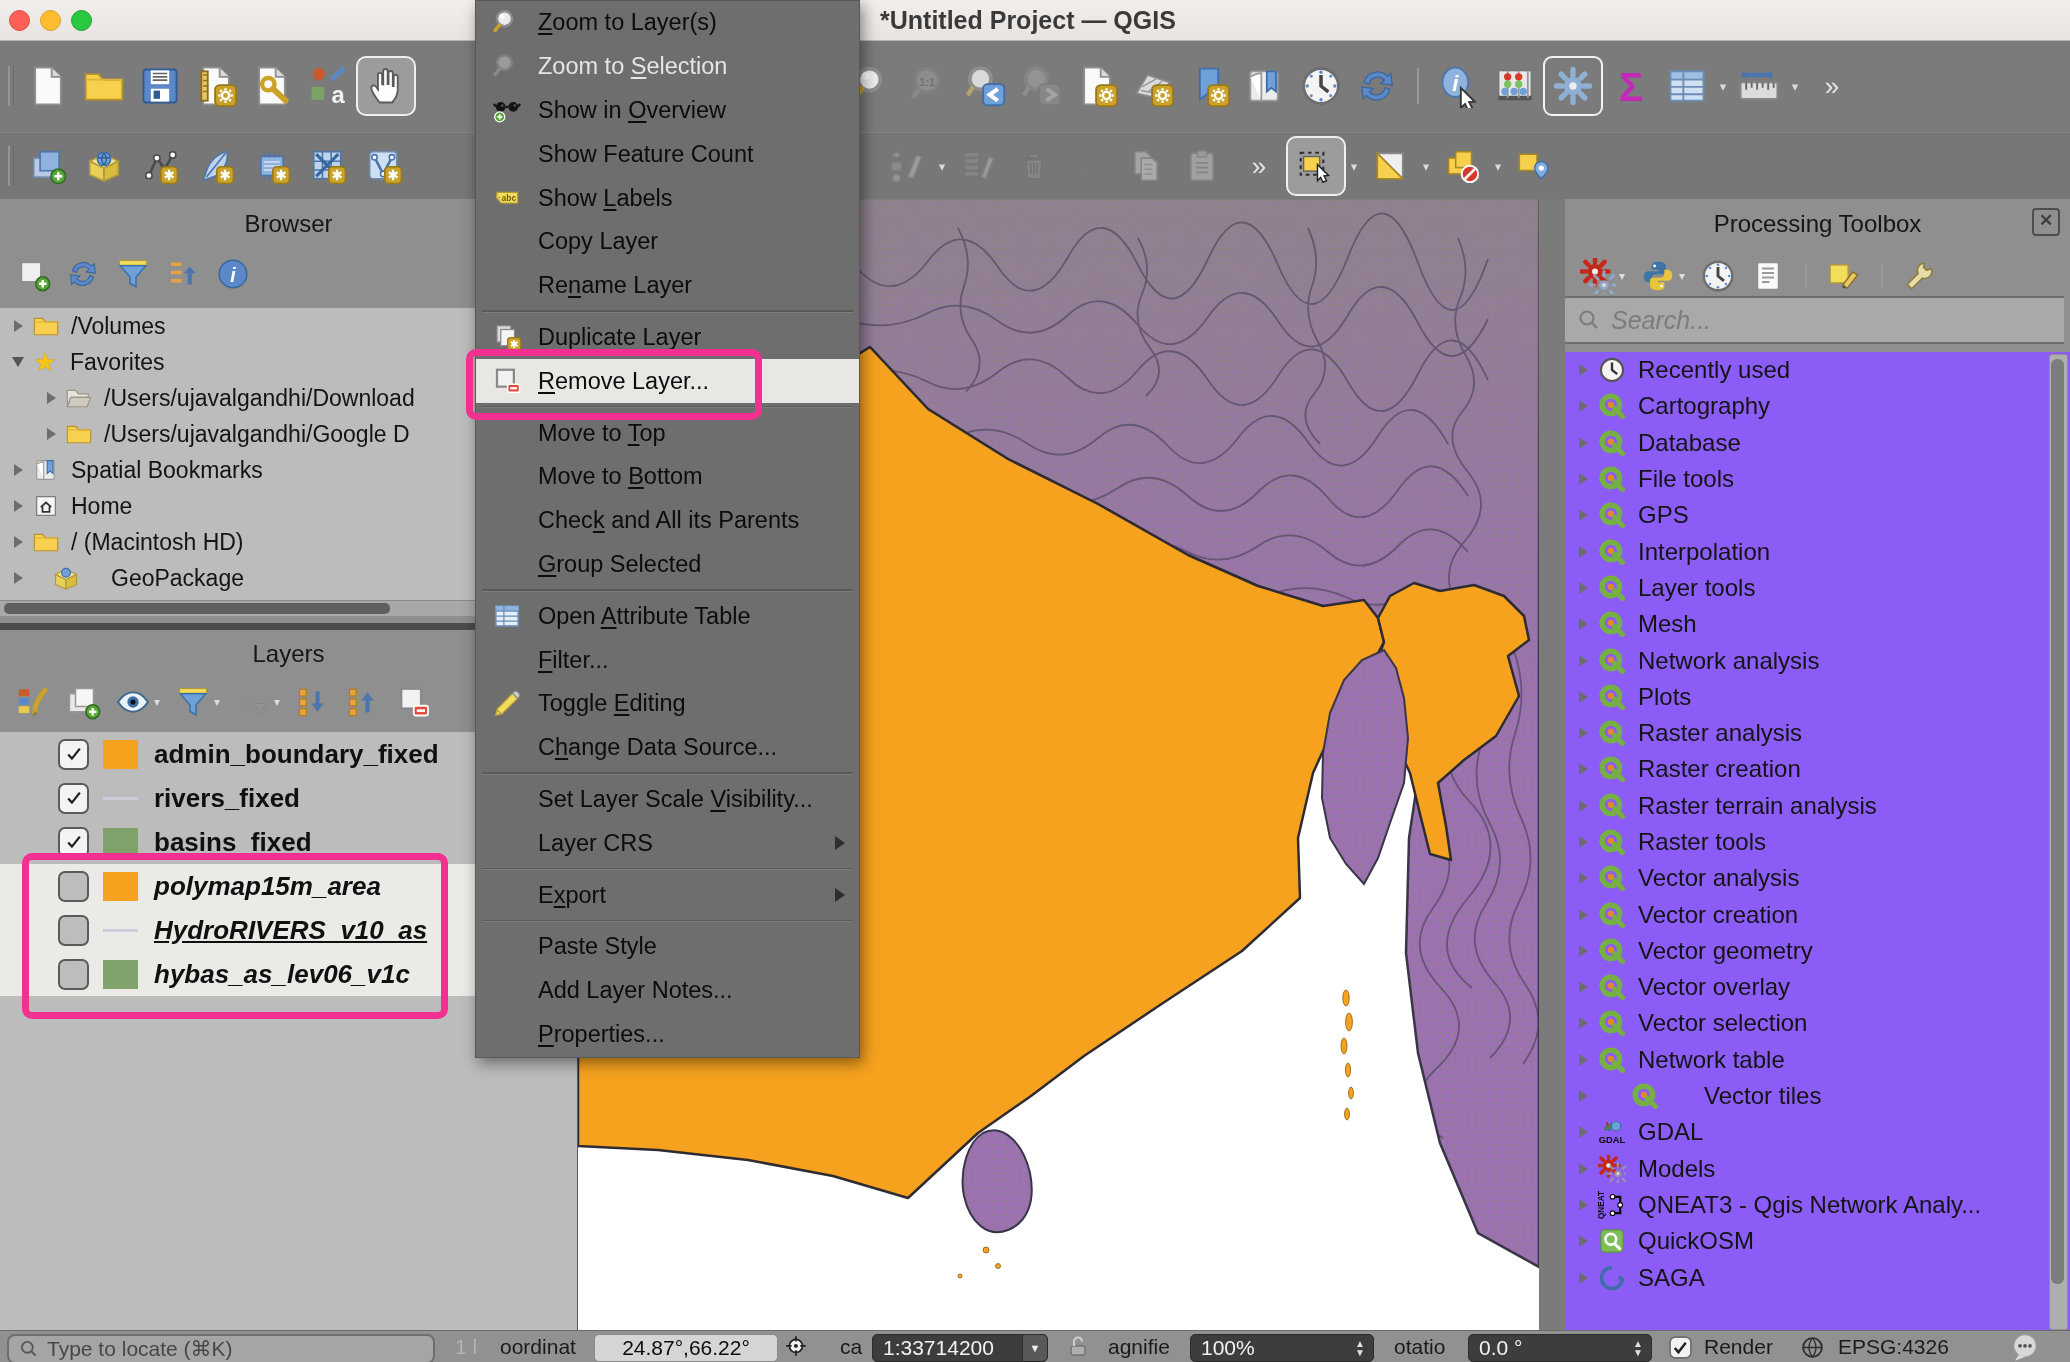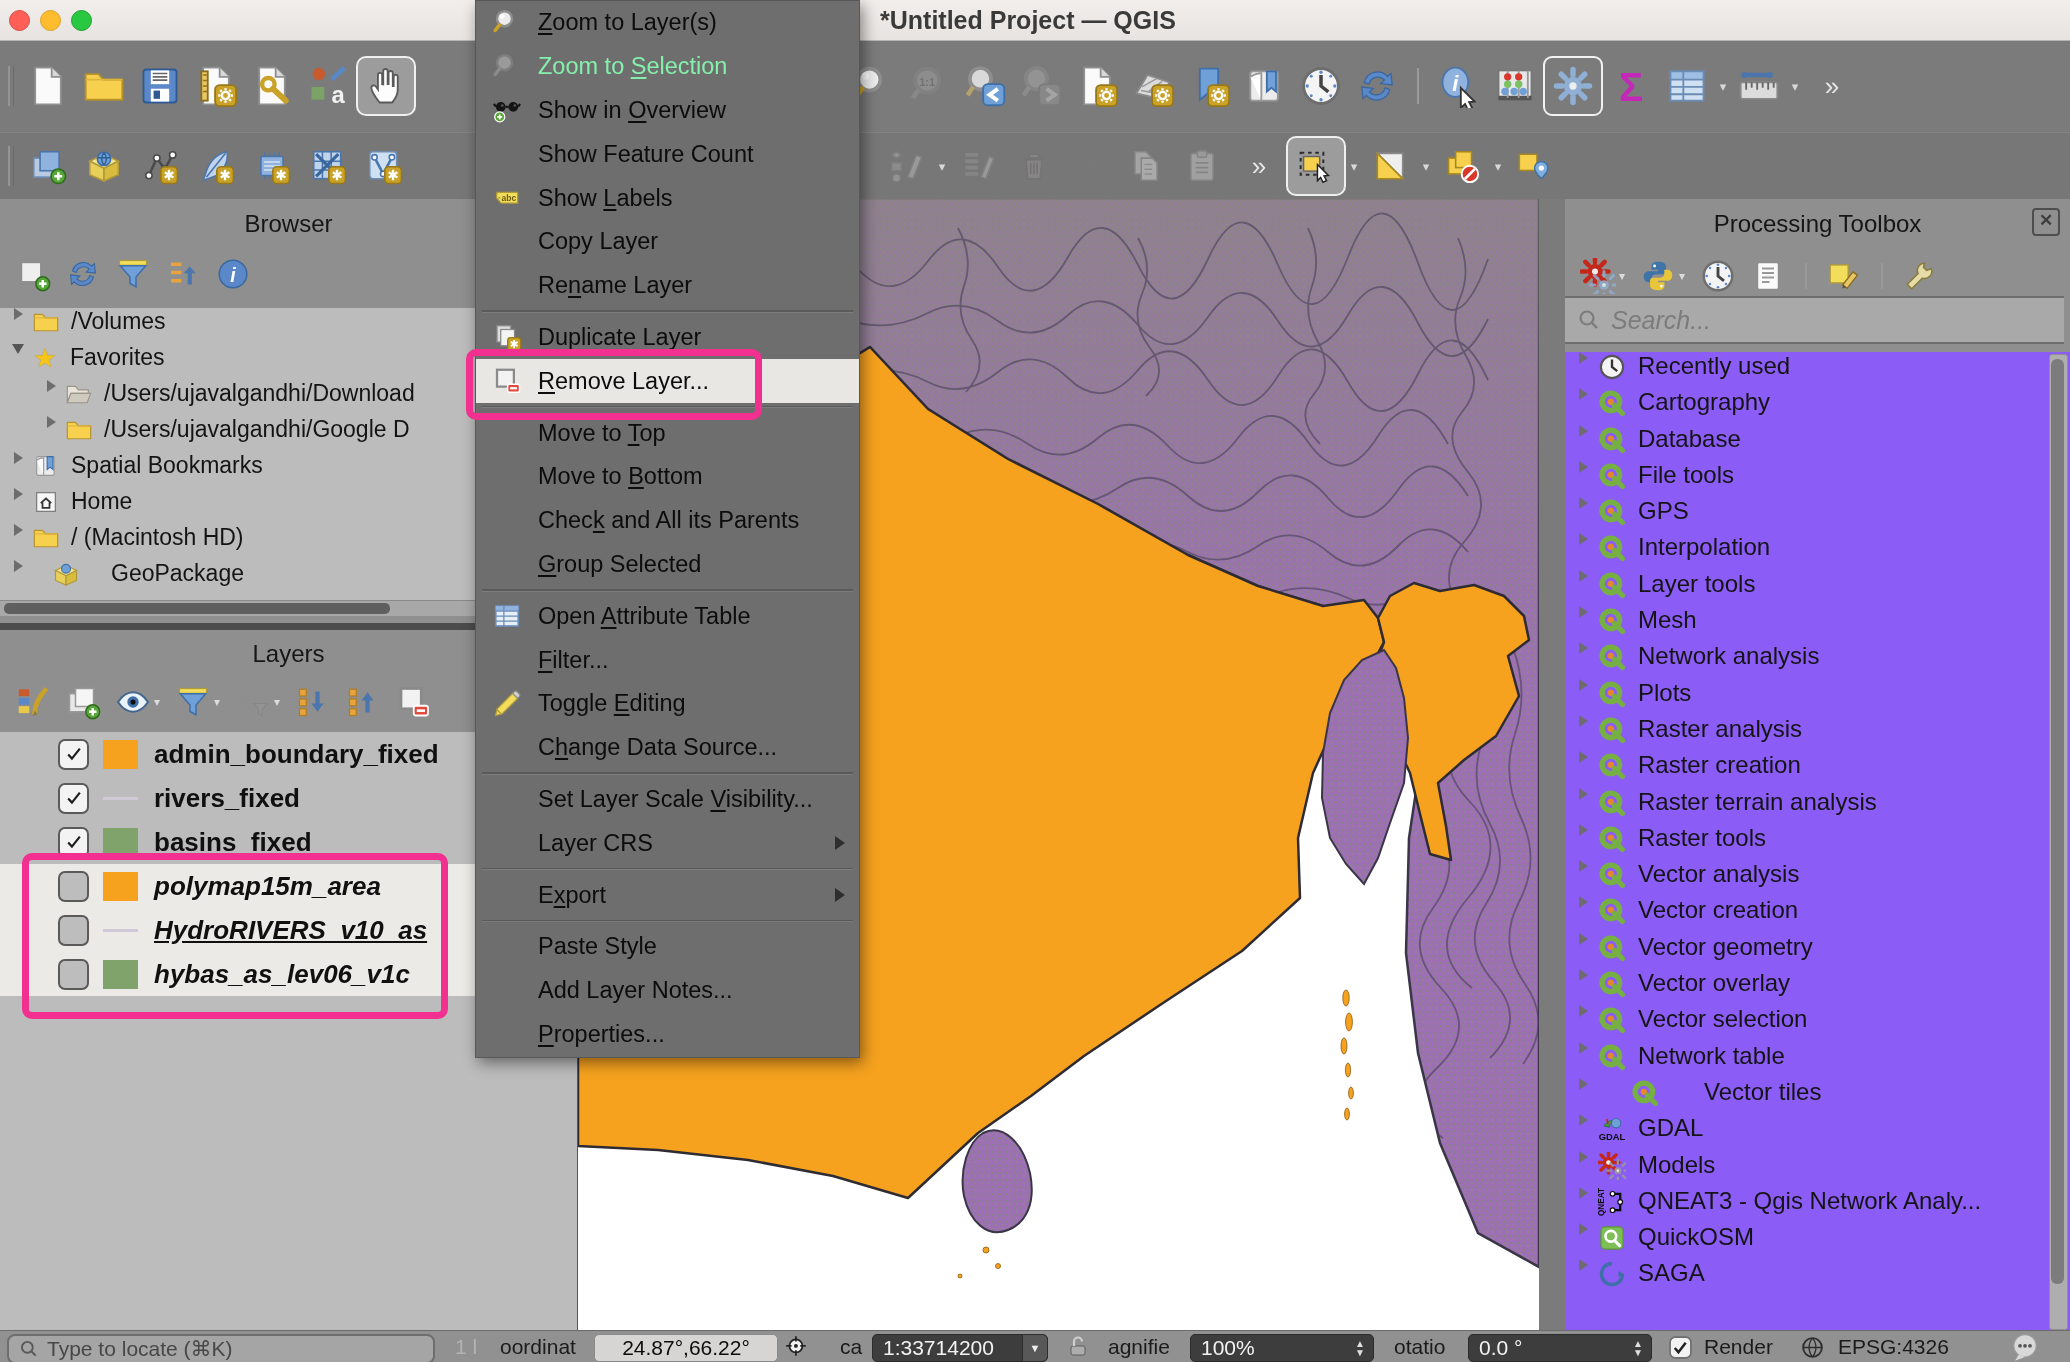--- a/index.html
+++ b/index.html
@@ -30,21 +30,21 @@
   .panel-title{font-size:24px;color:#161616;text-align:center}
   #browser-panel{left:0;top:198px;width:577px;height:425px;background:#8f8f8f;overflow:hidden;z-index:2}
   #browser-tree{position:absolute;left:0;top:110px;width:577px;height:292px;background:#bcbcbc;overflow:hidden}
   #layers-panel{left:0;top:630px;width:577px;height:700px;background:#8f8f8f;overflow:hidden;z-index:2}
   #layers-tree{position:absolute;left:0;top:102px;width:577px;height:598px;background:#bcbcbc}
   .hicons{display:flex;align-items:center;height:56px;padding-left:8px}
   .hbtn{width:50px;height:50px;flex:none;display:flex;align-items:center;justify-content:center}
   .hbtn svg{width:36px;height:36px}
   .hbtn.disabled{opacity:.45;filter:grayscale(1)}
   .hcaret{width:14px;color:#dcdcdc;font-size:12px;flex:none;margin-left:-4px}
-  .trow{display:flex;align-items:flex-start;height:36px;font-size:23px;color:#141414;white-space:nowrap}
+  .trow{display:flex;align-items:center;height:36px;font-size:23px;color:#141414;white-space:nowrap}
   .exp{width:0;height:0;border-left:9px solid #6d6d6d;border-top:6px solid transparent;
        border-bottom:6px solid transparent;margin:0 8px 0 14px;flex:none}
   .exp.open{border-top:10px solid #555;border-left:6.5px solid transparent;border-right:6.5px solid transparent;
             border-bottom:none;margin:0 6px 0 12px}
   .ticon{width:30px;height:28px;flex:none;margin-right:10px;display:flex;align-items:center;justify-content:center}
   .ticon svg{width:28px;height:28px}
   .lrow{display:flex;align-items:center;height:44px;font-size:26px;font-weight:bold;color:#101010;white-space:nowrap}
   .lrow.sel{background:#eceae7}
   .cb{width:27px;height:27px;border:2.5px solid #5a5a5a;border-radius:7px;background:#f3f3f3;
       margin:0 14px 0 58px;flex:none;display:flex;align-items:center;justify-content:center}
@@ -83,21 +83,21 @@
         align-items:center;justify-content:center;color:#e0e0e0;font-size:10px;line-height:9px}
   .ddsec{position:absolute;right:0;top:0;bottom:0;width:24px;background:#585858;border-left:1px solid #2c2c2c;
          border-radius:0 5px 5px 0;display:flex;align-items:center;justify-content:center;color:#eee;font-size:11px}
   
   #ctxmenu{left:475px;top:0;width:383px;height:1056px;background:#6e6e6e;border:1px solid #585858;
            box-shadow:3px 5px 14px rgba(0,0,0,.45);z-index:50}
   .mi{height:43.8px;display:flex;align-items:center;position:relative;font-size:23.5px;color:#0c0c0c;white-space:nowrap}
   .mi .micon{position:absolute;left:16px;width:30px;height:30px}
   .mi .micon svg{width:30px;height:30px}
   .mi .mlabel{margin-left:62px}
-  .mi.disabled{color:#86efac}
+  .mi.disabled{color:#e5e5e5}
   .mi.selected{background:#e9e7e4}
   .mi .subarrow{position:absolute;right:14px;width:0;height:0;border-left:10px solid #2e2e2e;
                 border-top:7px solid transparent;border-bottom:7px solid transparent}
   .msep{height:8px;display:flex;align-items:center}
   .msep div{height:1.5px;background:#5a5a5a;width:100%;margin:0 6px;border-bottom:1px solid #7d7d7d}
   
   .pinkbox{border:7px solid #f2308f;border-radius:10px;z-index:60;pointer-events:none}
   #pink1{left:466px;top:349px;width:282px;height:57px}
   #pink2{left:22px;top:853px;width:412px;height:152px}
   u{text-underline-offset:3px}

